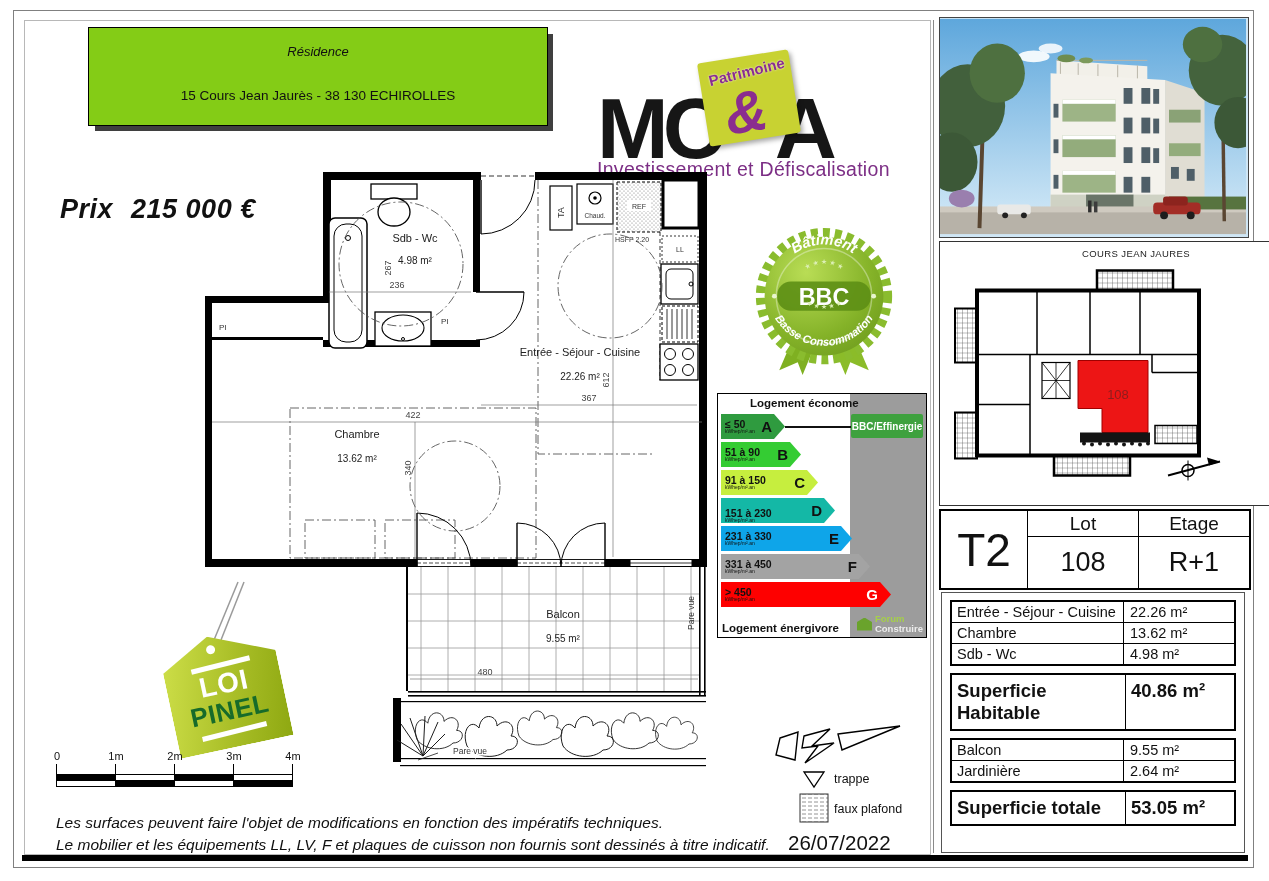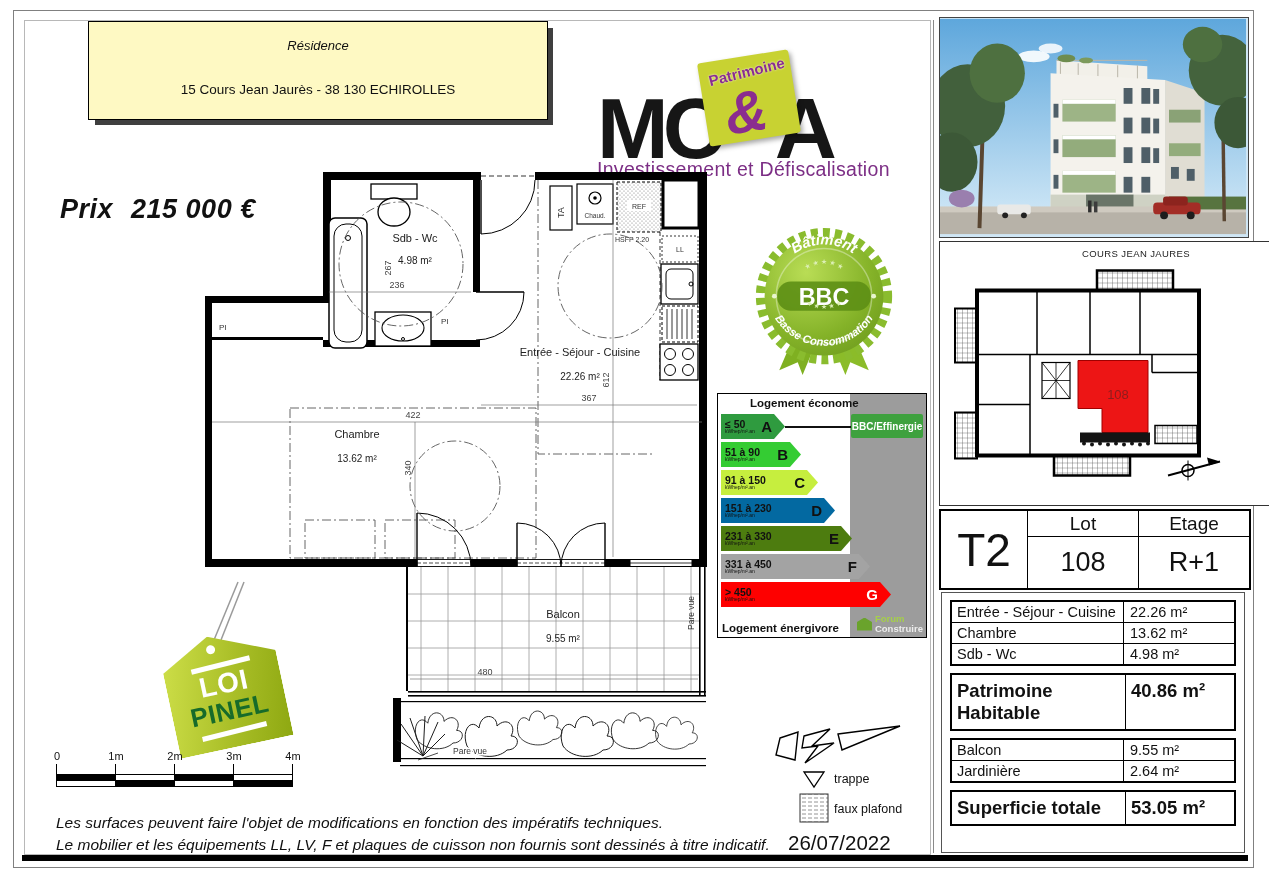--- a/index.html
+++ b/index.html
@@ -8,21 +8,21 @@
   .abs{position:absolute;}
   svg text{font-family:"Liberation Sans",sans-serif;}
 
   
   .page-frame{left:13px;top:10px;width:1239px;height:856px;border:1.5px solid #808080;}
   .main-frame{left:24px;top:20px;width:905px;height:833px;border:1px solid #b8b8b8;}
   .divider{left:933px;top:20px;width:1px;height:833px;background:#8a8a8a;}
   .bottom-bar{left:22px;top:855px;width:1226px;height:6px;background:#000;}
 
   
-  .address-box{left:88px;top:21px;width:458px;height:97px;background:#fef9c3;
+  .address-box{left:88px;top:27px;width:458px;height:97px;background:#84cc16;
                border:1.5px solid #000;box-shadow:6px 6px 0 -1px #3f3f3f;}
   .residence{position:absolute;top:16px;width:100%;text-align:center;font-size:13px;font-style:italic;}
   .address{position:absolute;top:60px;width:100%;text-align:center;font-size:13.5px;}
 
   
   .price{left:60px;top:194px;font-size:27px;font-weight:bold;font-style:italic;letter-spacing:.5px;}
   .price .val{margin-left:18px;}
 
   
   .logo{left:597px;top:56px;width:315px;}
@@ -363,30 +363,30 @@
       <div class="e-row">
           <div class="e-bar e-w2" style="background: rgb(198, 238, 62);">
             <span class="e-txt">
               <b>91 à 150</b>
               <i>kWhep/m².an</i>
             </span>
             <span class="e-letter">C</span>
           </div>
         </div>
       <div class="e-row">
-          <div class="e-bar e-w3" style="background: #0369a1;">
+          <div class="e-bar e-w3" style="background: #14b8a6; align-items: flex-end;">
             <span class="e-txt">
               <b>151 à 230</b>
               <i>kWhep/m².an</i>
             </span>
             <span class="e-letter">D</span>
           </div>
         </div>
       <div class="e-row">
-          <div class="e-bar e-w4" style="background: #4d7c0f;">
+          <div class="e-bar e-w4" style="background: #0ea5e9;">
             <span class="e-txt">
               <b>231 à 330</b>
               <i>kWhep/m².an</i>
             </span>
             <span class="e-letter">E</span>
           </div>
         </div>
       <div class="e-row">
           <div class="e-bar e-w5" style="background: #a3a3a3;">
             <span class="e-txt">
@@ -614,21 +614,21 @@
         <span class="sl">Chambre</span>
         <span class="sv">13.62 m²</span>
       </div>
       <div class="srow">
         <span class="sl">Sdb - Wc</span>
         <span class="sv">4.98 m²</span>
       </div>
     </div>
     <div class="sgroup">
       <div class="srow big">
-        <span class="sl">Patrimoine Habitable</span>
+        <span class="sl">Superficie Habitable</span>
         <span class="sv">40.86 m²</span>
       </div>
     </div>
     <div class="sgroup">
       <div class="srow">
         <span class="sl">Balcon</span>
         <span class="sv">9.55 m²</span>
       </div>
       <div class="srow">
         <span class="sl">Jardinière</span>

